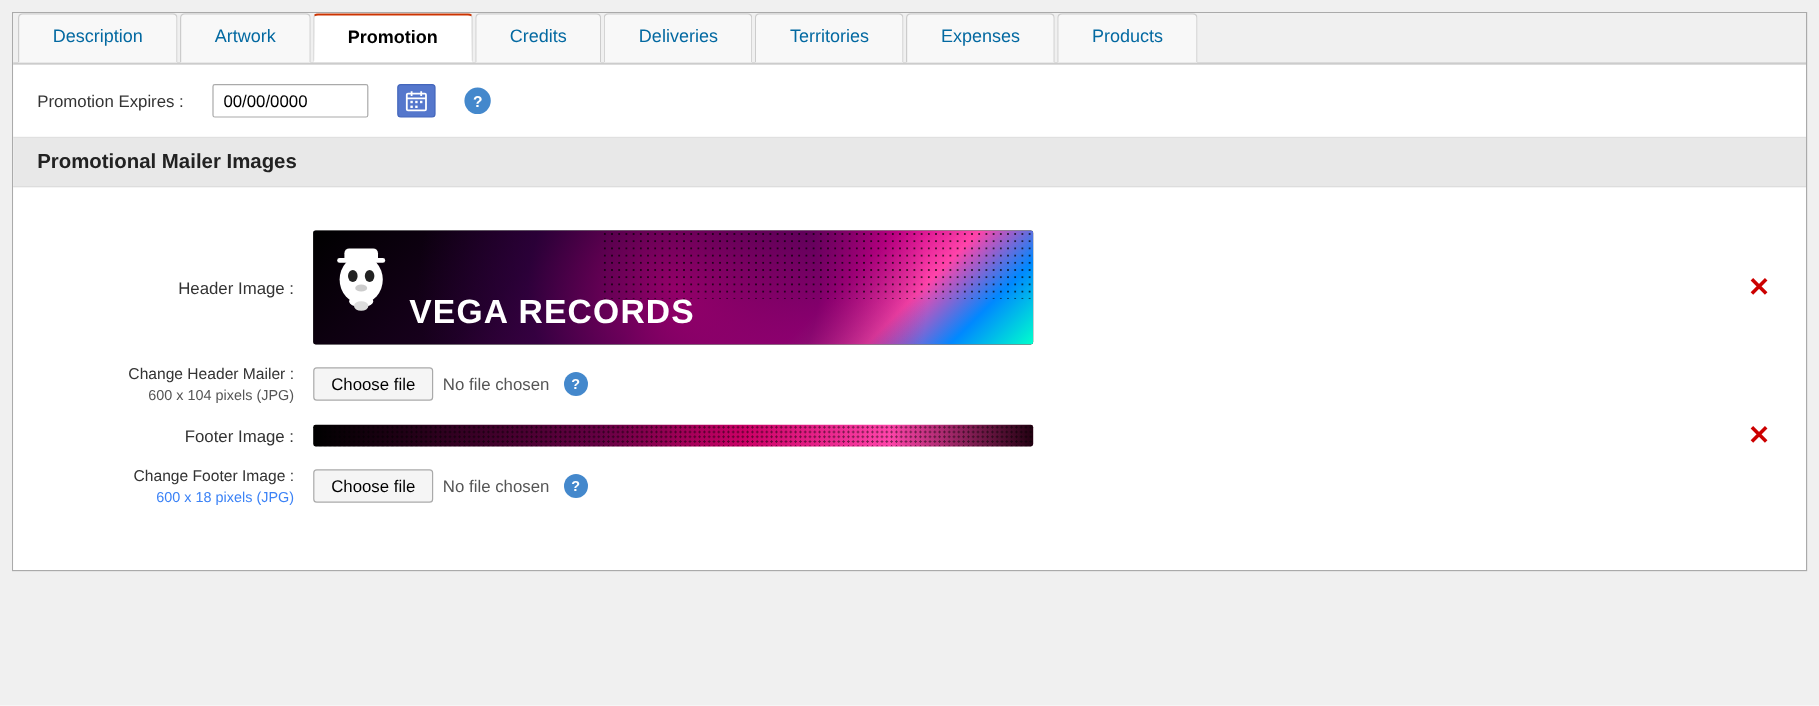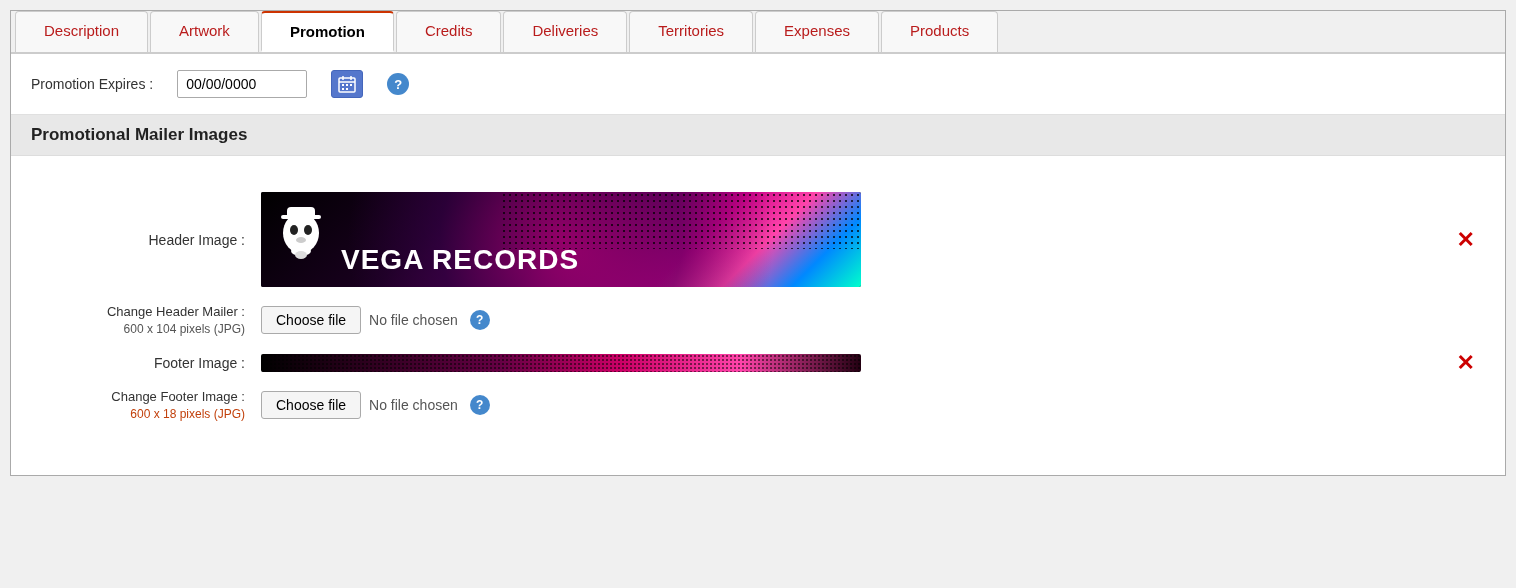--- a/index.html
+++ b/index.html
@@ -21,21 +21,21 @@
       border-bottom: 2px solid #ccc;
       background: #f0f0f0;
     }
     .tab {
       padding: 10px 28px;
       border: 1px solid #ccc;
       border-bottom: none;
       cursor: pointer;
       background: #f8f8f8;
       font-size: 15px;
-      color: #b91c1c;
+      color: #0369a1;
       margin-right: 2px;
       border-radius: 4px 4px 0 0;
     }
     .tab:first-child { margin-left: 4px; }
     .tab.active {
       background: #fff;
       border-bottom: 2px solid #fff;
       border-top: 2px solid #cc3300;
       font-weight: bold;
       color: #000;
@@ -321,21 +321,21 @@
         <div class="row-label">Footer Image :</div>
         <div class="footer-image-banner">
           <div class="footer-dots"></div>
         </div>
         <div class="delete-x" style="right: 10px;">✕</div>
       </div>
 
       <div class="file-row">
         <div class="file-label">
           <span>Change Footer Image :</span>
-          <span class="sub" style="display:block;font-size:12px;color:#c2410c;">600 x 18 pixels (JPG)</span>
+          <span class="sub" style="display:block;font-size:12px;color:#3b82f6;">600 x 18 pixels (JPG)</span>
         </div>
         <button class="choose-btn">Choose file</button>
         <span class="no-file">No file chosen</span>
         <div class="help-sm">?</div>
       </div>
 
     </div>
   </div>
 </div>
 

